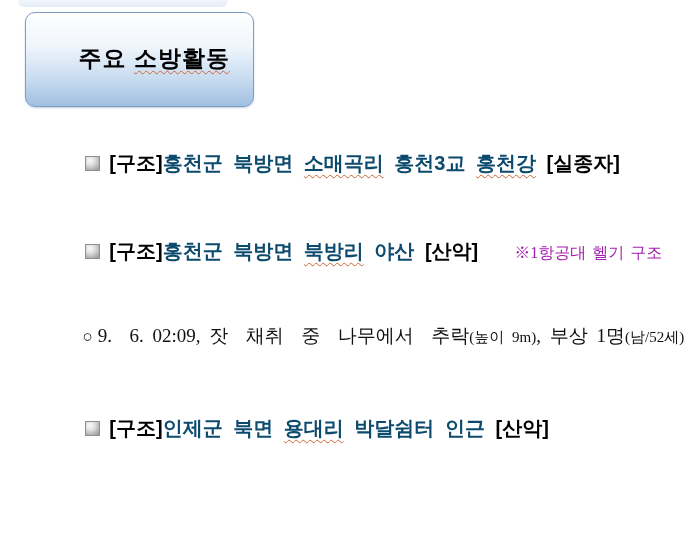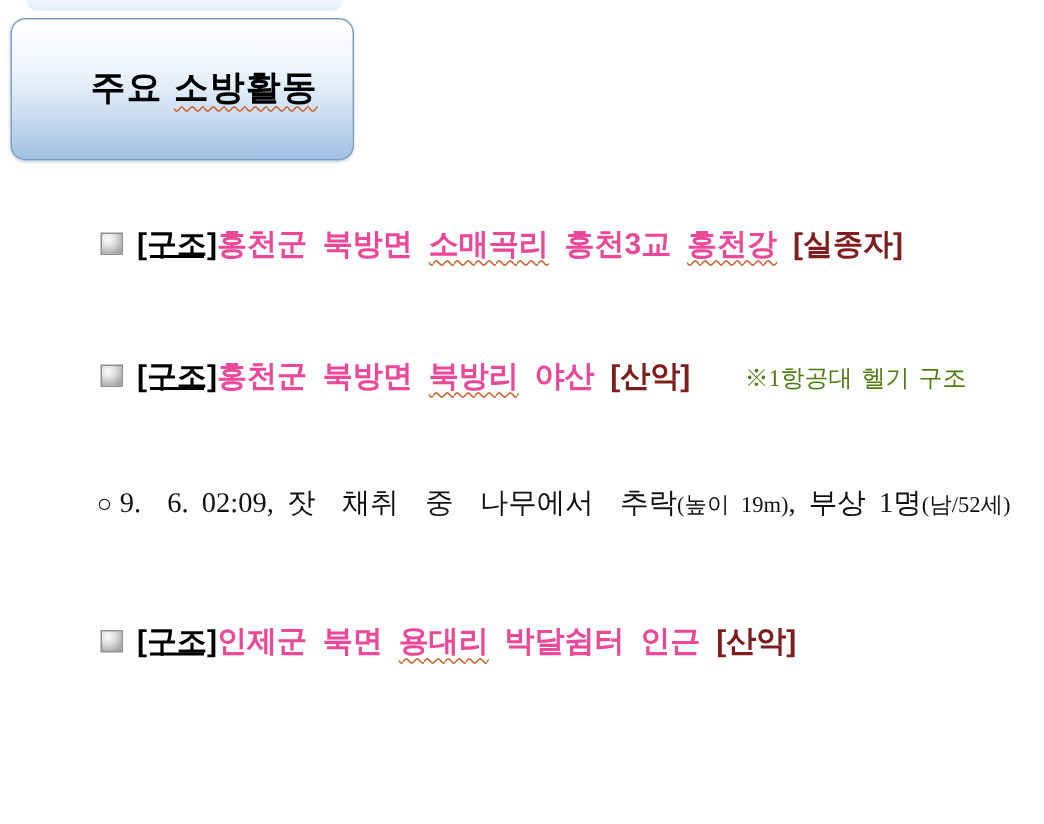--- a/index.html
+++ b/index.html
@@ -5,21 +5,21 @@
   html, body { margin: 0; padding: 0; background: #ffffff; }
   body {
     width: 696px; height: 549px;
     font-family: "Liberation Sans", "DejaVu Sans", sans-serif;
     color: #111111;
     overflow: hidden;
   }
   .page {
     position: relative;
     width: 696px; height: 438px;
-    padding-left: 4px;
+    padding-left: 22px;
     box-sizing: border-box;
   }
   
   .top-artifact {
     position: absolute;
     left: 18px; top: 0;
     width: 210px; height: 7px;
     background: linear-gradient(180deg, #eef3f9 0%, #dce8f4 100%);
     border-radius: 0 0 6px 6px;
     opacity: 0.8;
@@ -46,27 +46,27 @@
     white-space: pre-wrap;
   }
   .sq-bullet {
     display: inline-block;
     width: 13px; height: 13px;
     margin-right: 9px;
     transform: translateY(1px);
     background: radial-gradient(circle at 32% 26%, #fbfbfb 0%, #dedede 38%, #ababab 78%, #9a9a9a 100%);
     border: 1px solid #8f8f8f;
   }
-  .h-cat { color: #000000; text-decoration: underline; }
-  .h-loc { color: #ec4899; }
-  .h-tag { color: #7f1d1d; }
+  .h-cat { color: #000000; }
+  .h-loc { color: #0c4a6e; }
+  .h-tag { color: #000000; }
   .h-note {
     font-family: "Liberation Serif", "DejaVu Serif", serif;
     font-size: 16px; font-weight: normal;
-    color: #4d7c0f;
+    color: #a21caf;
     margin-left: 36px;
     word-spacing: 2px;
   }
   .item-body {
     line-height: 26px;
     padding-left: 8px;
     font-family: "Liberation Serif", "DejaVu Serif", serif;
     font-size: 19px; font-weight: normal;
     color: #111111;
     word-spacing: 4px;
@@ -97,21 +97,21 @@
     <div class="item-heading">
       <span class="sq-bullet"></span><span class="h-cat">[구조]</span><span class="h-loc"><span class="seg-normal">홍천군 북방면 </span><span class="seg-wavy">소매곡리</span><span class="seg-normal"> 홍천3교 </span><span class="seg-wavy">홍천강</span></span><span class="h-tag"> [실종자]</span>
     </div>
   </div>
 
   <div class="item">
     <div class="item-heading">
       <span class="sq-bullet"></span><span class="h-cat">[구조]</span><span class="h-loc"><span class="seg-normal">홍천군 북방면 </span><span class="seg-wavy">북방리</span><span class="seg-normal"> 야산</span></span><span class="h-tag"> [산악]</span><span class="h-note">※1항공대 헬기 구조</span>
     </div>
     <div class="item-body">
-      <span class="o-bullet">○</span><span><span class="seg-normal">9.  6. 02:09, 잣  채취  중  나무에서  추락</span><span class="seg-small">(높이 19m)</span><span class="seg-normal">, 부상 1명</span><span class="seg-small">(남/52세)</span></span>
+      <span class="o-bullet">○</span><span><span class="seg-normal">9.  6. 02:09, 잣  채취  중  나무에서  추락</span><span class="seg-small">(높이 9m)</span><span class="seg-normal">, 부상 1명</span><span class="seg-small">(남/52세)</span></span>
     </div>
   </div>
 
   <div class="item">
     <div class="item-heading">
       <span class="sq-bullet"></span><span class="h-cat">[구조]</span><span class="h-loc"><span class="seg-normal">인제군 북면 </span><span class="seg-wavy">용대리</span><span class="seg-normal"> 박달쉼터 인근</span></span><span class="h-tag"> [산악]</span>
     </div>
 
   </div>
 

